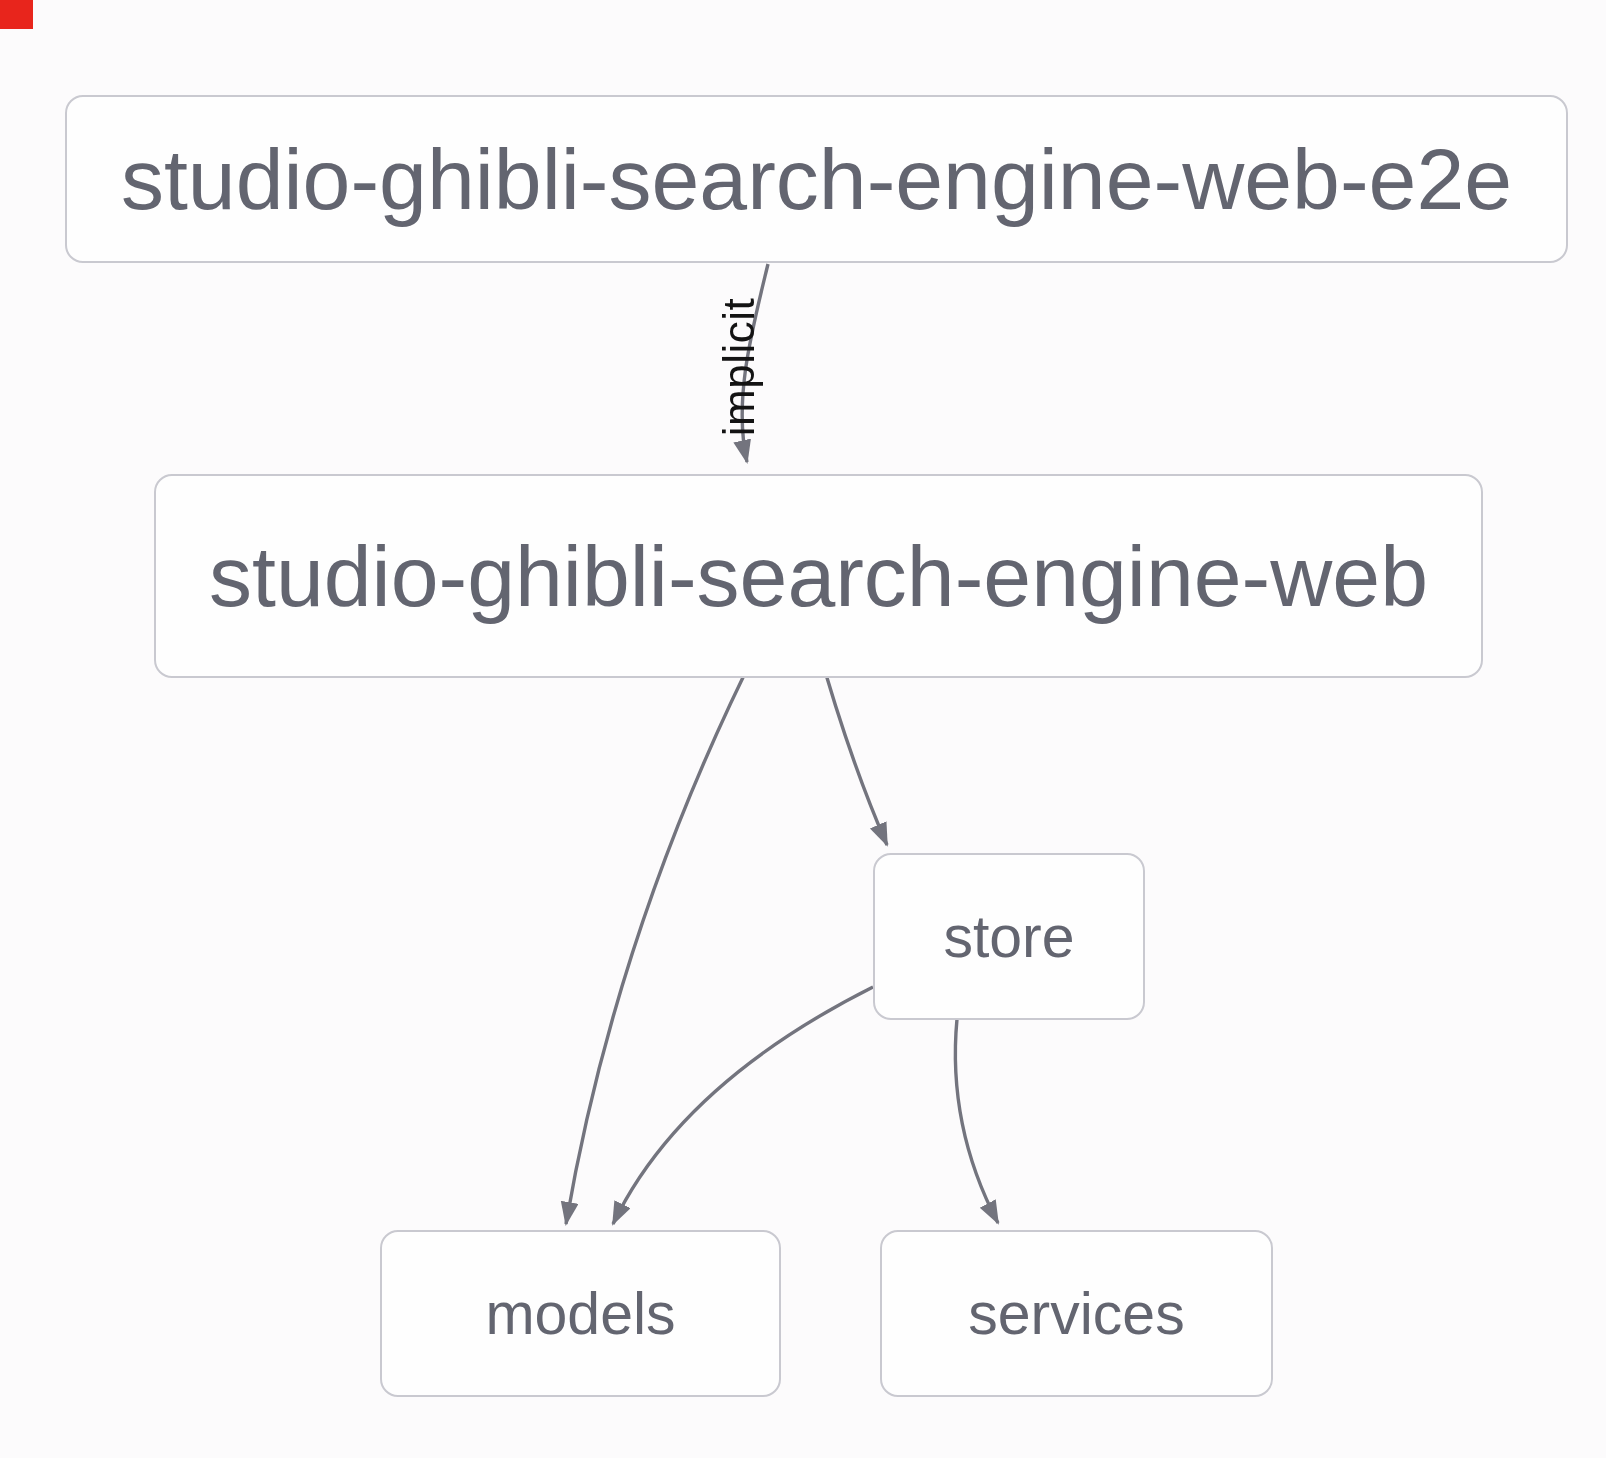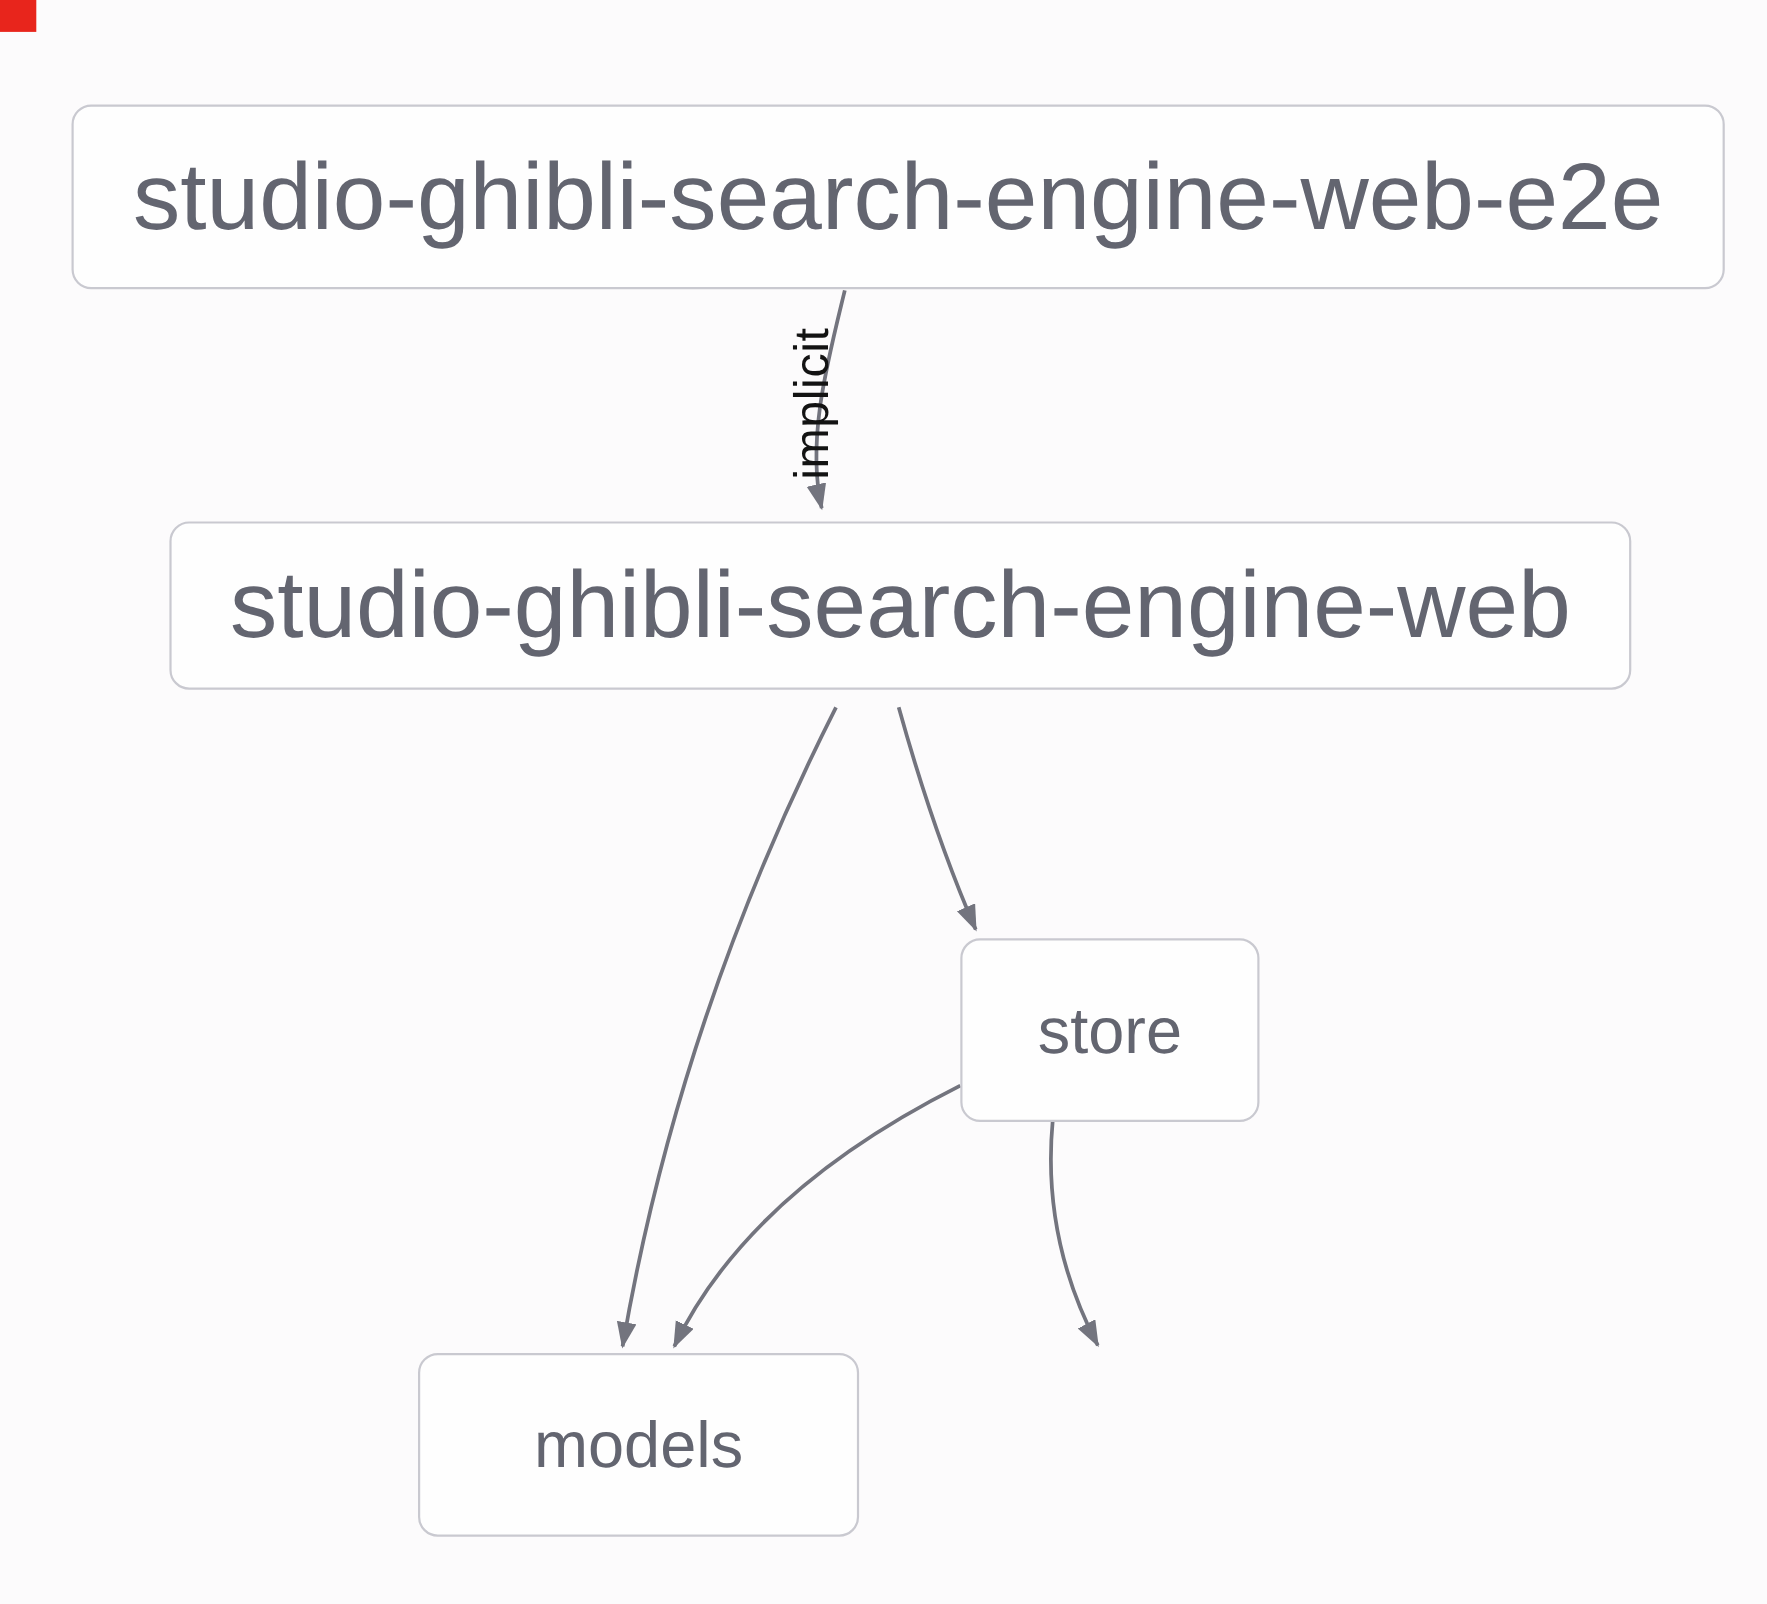--- a/index.html
+++ b/index.html
@@ -51,21 +51,21 @@
     white-space: nowrap;
     letter-spacing: 0.5px;
   }
   .red-marker {
     position: absolute;
     left: 0; top: 0;
     width: 33px; height: 29px;
     background: #e8251c;
   }
   #node-e2e      { left: 65px;  top: 95px;   width: 1503px; height: 168px; }
-  #node-web      { left: 154px; top: 474px;  width: 1329px; height: 153px; }
+  #node-web      { left: 154px; top: 474px;  width: 1329px; height: 204px; }
   #node-store    { left: 873px; top: 853px;  width: 272px;  height: 167px; }
   #node-models   { left: 380px; top: 1230px; width: 401px;  height: 167px; }
   #node-services { left: 880px; top: 1230px; width: 393px;  height: 167px; }
 </style>
 </head>
 <body>
 
 <div class="canvas">
 
   <svg class="edges-layer" width="1606" height="1458" viewBox="0 0 1606 1458" xmlns="http://www.w3.org/2000/svg">
@@ -95,18 +95,21 @@
   </div>
 
   <div class="node node-sm" id="node-store">
     <span class="label">store</span>
   </div>
 
   <div class="node node-sm" id="node-models">
     <span class="label">models</span>
   </div>
 
+  <div class="node node-sm" id="node-services">
+    <span class="label">services</span>
+  </div>
 
   <div class="edge-label">implicit</div>
 
   <div class="red-marker"></div>
 
 </div>
 
 </body></html>

